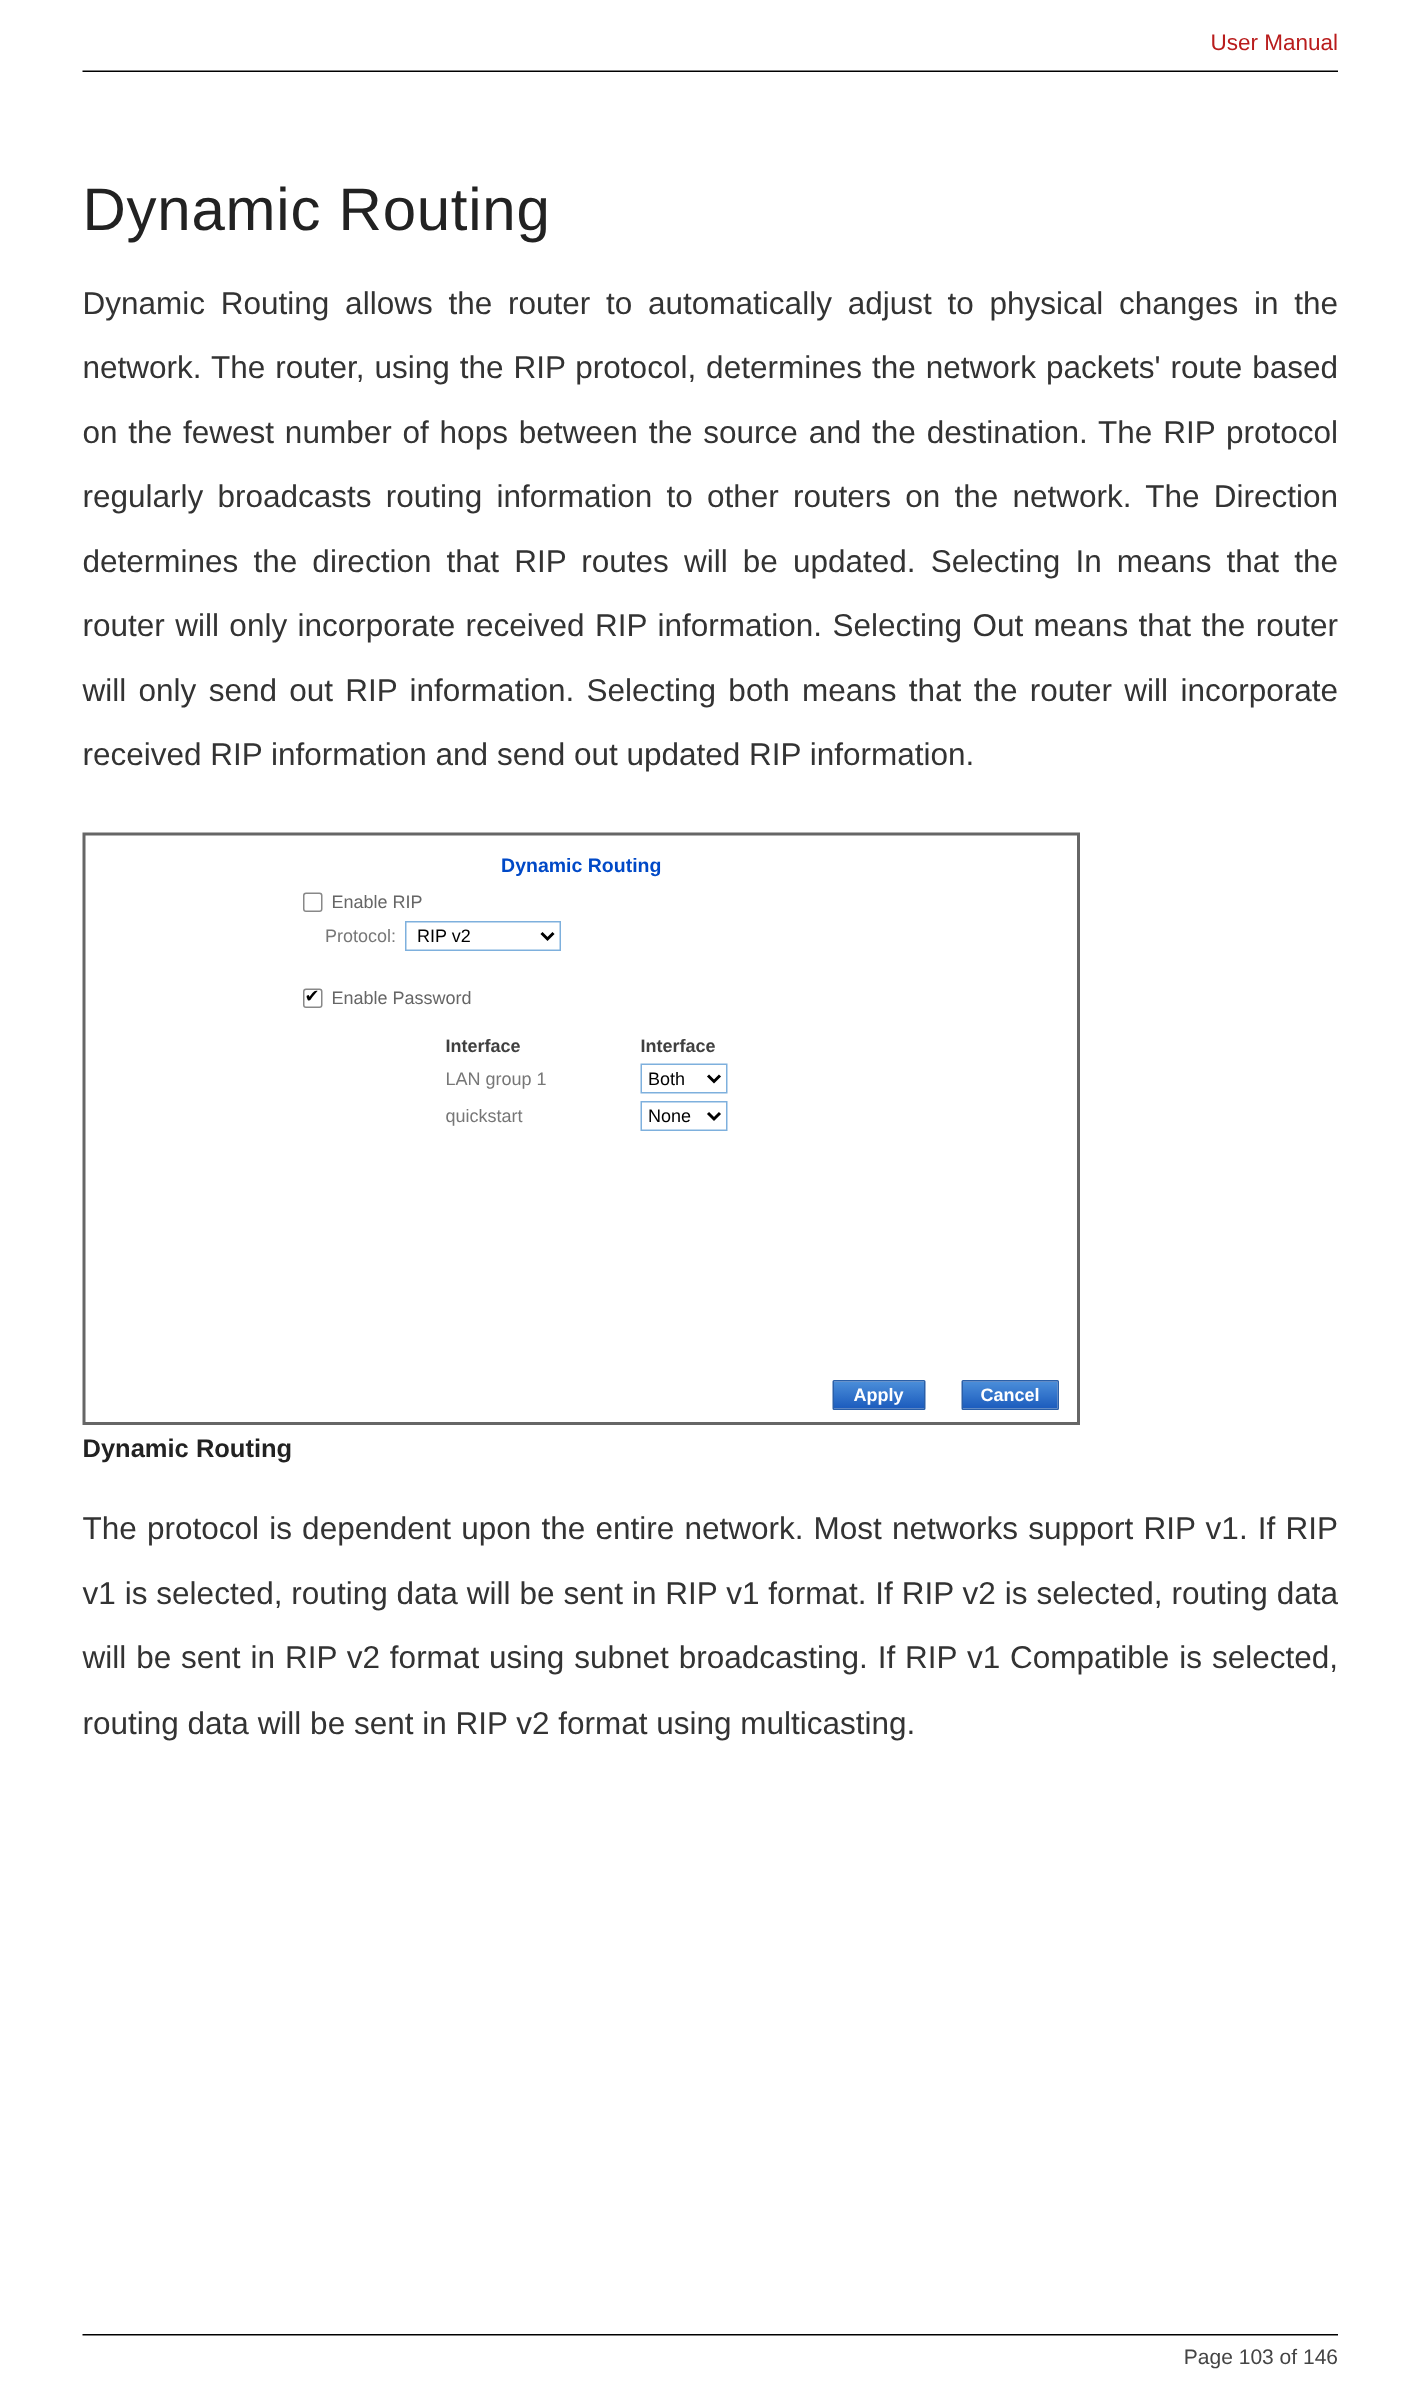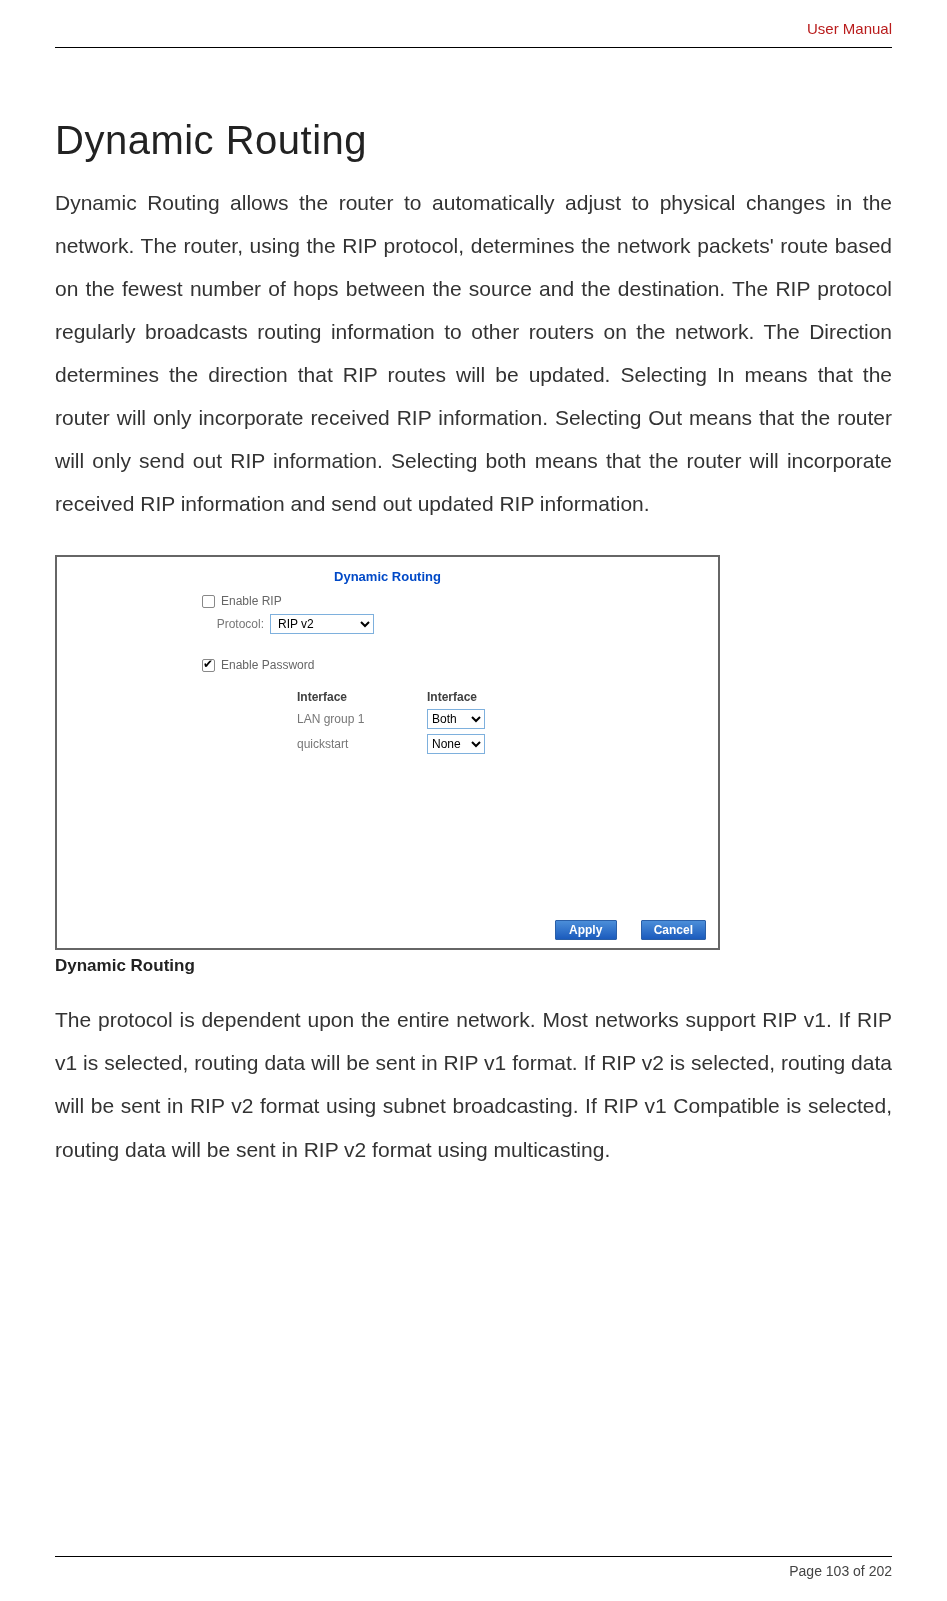--- a/index.html
+++ b/index.html
@@ -226,14 +226,14 @@
     </div>
   </div>
 
   <div class="caption">Dynamic Routing</div>
 
   <p class="body-text">The protocol is dependent upon the entire network. Most networks support RIP v1. If RIP v1 is selected, routing data will be sent in RIP v1 format.  If RIP v2 is selected, routing data will be sent in RIP v2 format using subnet broadcasting.  If RIP v1 Compatible is selected, routing data will be sent in RIP v2 format using multicasting.</p>
 </div>
 
 <div class="footer">
   <div class="footer-line"></div>
-  <div class="footer-text">Page 103 of 202</div>
+  <div class="footer-text">Page 103 of 146</div>
 </div>
 
 </body></html>

